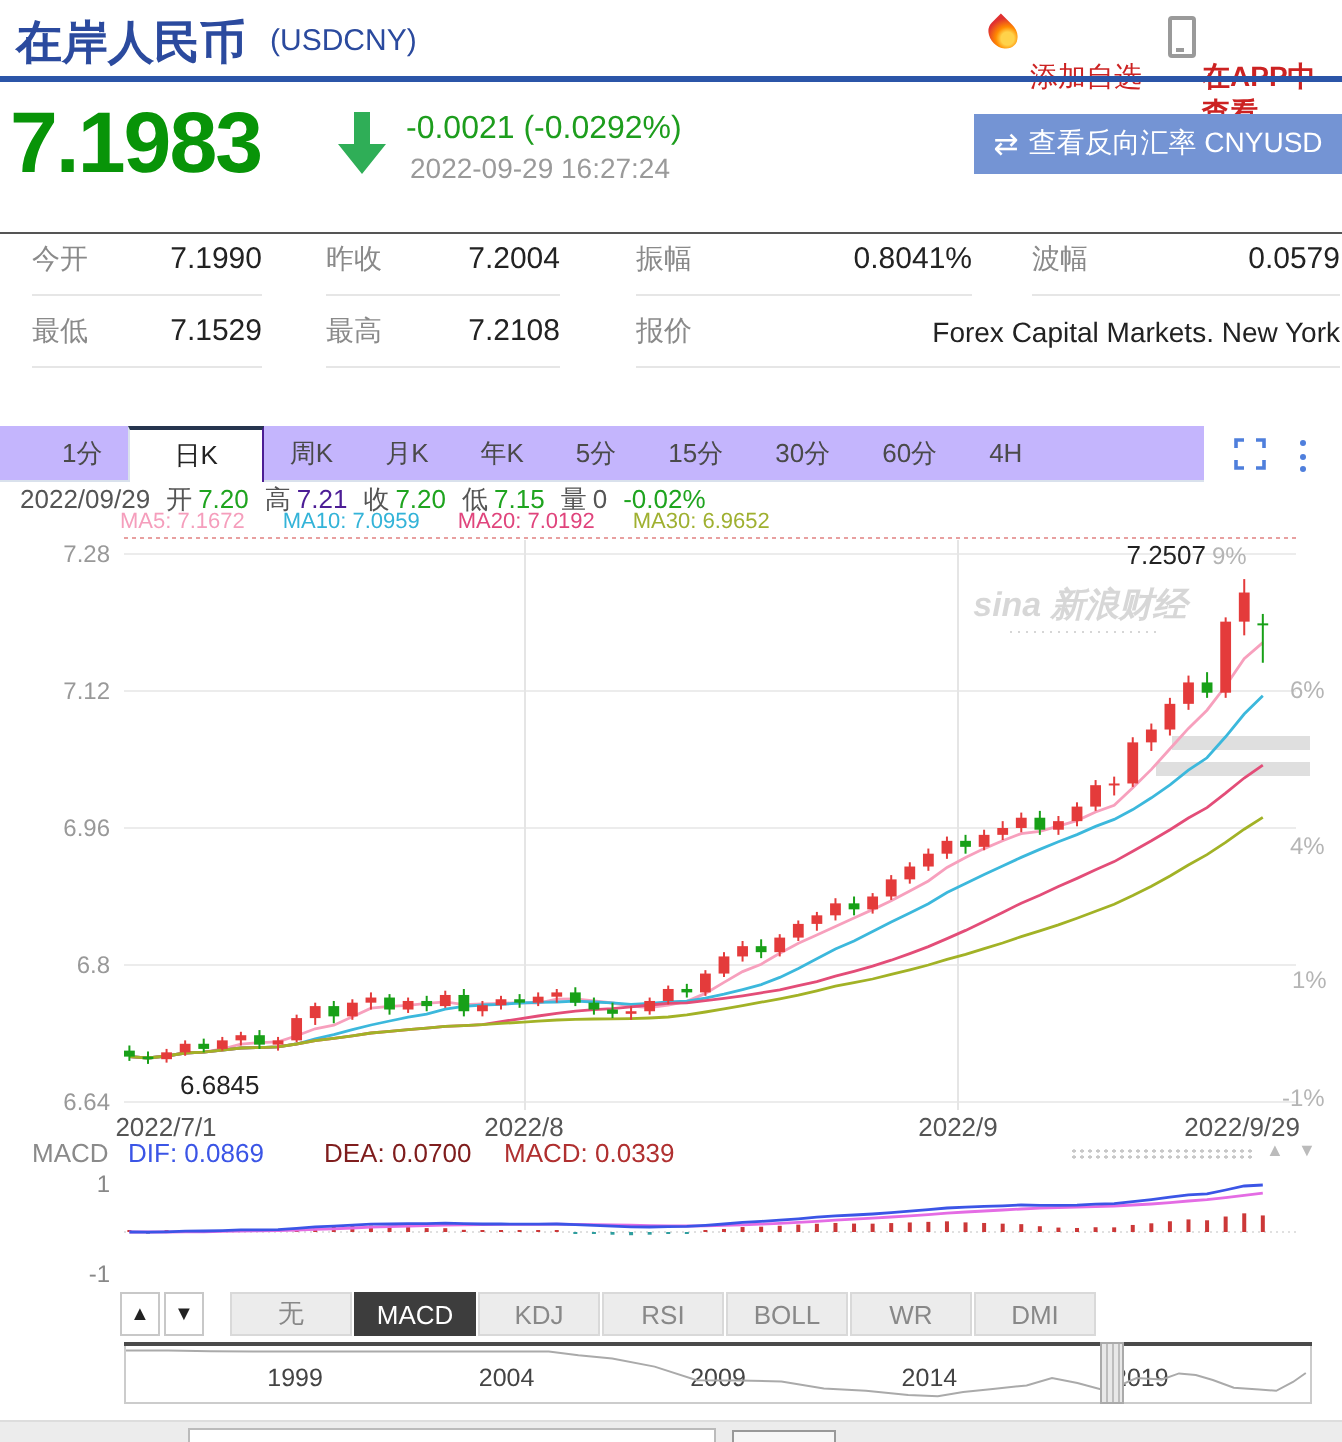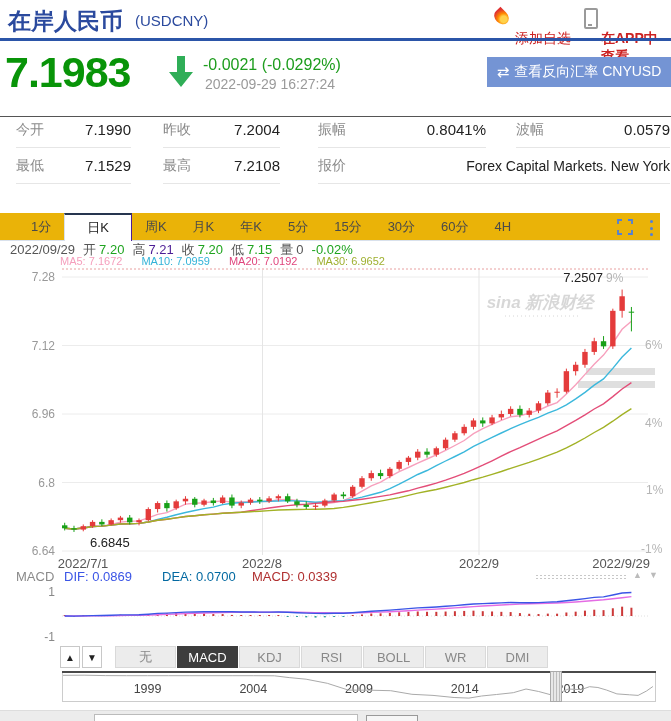--- a/index.html
+++ b/index.html
@@ -32,21 +32,21 @@
   .srow{display:flex;height:36px;align-items:stretch;}
   .cell{display:flex;justify-content:space-between;align-items:center;border-bottom:1px solid #e6e6e6;}
   .c1{margin-left:8px;width:115px;}
   .c2{margin-left:32px;width:117px;}
   .c3{margin-left:38px;width:168px;}
   .c4{margin-left:30px;width:154px;}
   .c34{margin-left:38px;width:352px;}
   .slabel{font-size:14px;color:#8a8a8a;}
   .svalue{font-size:15px;color:#222;white-space:nowrap;}
   
-  .tabbar{position:absolute;left:0;top:213px;width:660px;height:28px;background:#eab308;
+  .tabbar{position:absolute;left:0;top:213px;width:602px;height:28px;background:#c4b5fd;
           border-bottom:1px solid #d9e1ec;display:flex;align-items:stretch;padding-left:18px;box-sizing:border-box;}
   .ptab{font-size:13px;color:#4a4a4a;padding:0 13px;display:flex;align-items:center;cursor:pointer;}
   .ptab.active{background:#fff;border-top:2px solid #26354f;border-left:1px solid #d9e1ec;
                border-right:1px solid #4c1d95;margin-bottom:-1px;color:#222;padding:0 22px;}
   .fullscreen-btn{position:absolute;right:38px;top:6px;cursor:pointer;}
   .more-btn{position:absolute;right:15px;top:6px;width:10px;height:16px;display:flex;flex-direction:column;
             justify-content:space-between;align-items:center;cursor:pointer;}
   .more-btn i{width:3px;height:3px;border-radius:50%;background:#4f7fdc;}
   
   .ohlc-bar{position:absolute;left:10px;top:241px;font-size:13px;color:#555;white-space:nowrap;}
@@ -54,21 +54,21 @@
   .ohlc-bar .green{color:#1fa41f;}
   .ohlc-bar .red{color:#4c1d95;}
   .ohlc-bar .dark{color:#555;}
   .ma-bar{position:absolute;left:60px;top:255px;font-size:11px;white-space:nowrap;}
   .ma-bar span{margin-right:19px;}
   
   .main-chart{position:absolute;left:0;top:268px;width:671px;height:304px;}
   .macd-row{position:absolute;left:0;top:569px;width:671px;height:14px;font-size:13px;}
   .macd-row .m-l{position:absolute;left:16px;color:#8a8a8a;}
   .macd-row .m-dif{position:absolute;left:64px;color:#3b55e6;}
-  .macd-row .m-dea{position:absolute;left:162px;color:#0369a1;}
+  .macd-row .m-dea{position:absolute;left:162px;color:#7f1d1d;}
   .macd-row .m-macd{position:absolute;left:252px;color:#b03030;}
   .grip{position:absolute;left:535px;top:5px;width:92px;height:6px;
         background-image:radial-gradient(#c8c8c8 1px,transparent 1.1px);background-size:4px 3px;cursor:pointer;}
   .tri{position:absolute;top:1px;font-size:9px;color:#bbb;cursor:pointer;}
   .tri.up{left:633px;}
   .tri.down{left:649px;}
   .macd-chart{position:absolute;left:0;top:584px;width:671px;height:61px;}
   
   .ind-row{position:absolute;left:0;top:646px;width:671px;height:24px;}
   .stepbtn{position:absolute;top:0;width:20px;height:22px;border:1px solid #c8c8c8;background:#fff;

